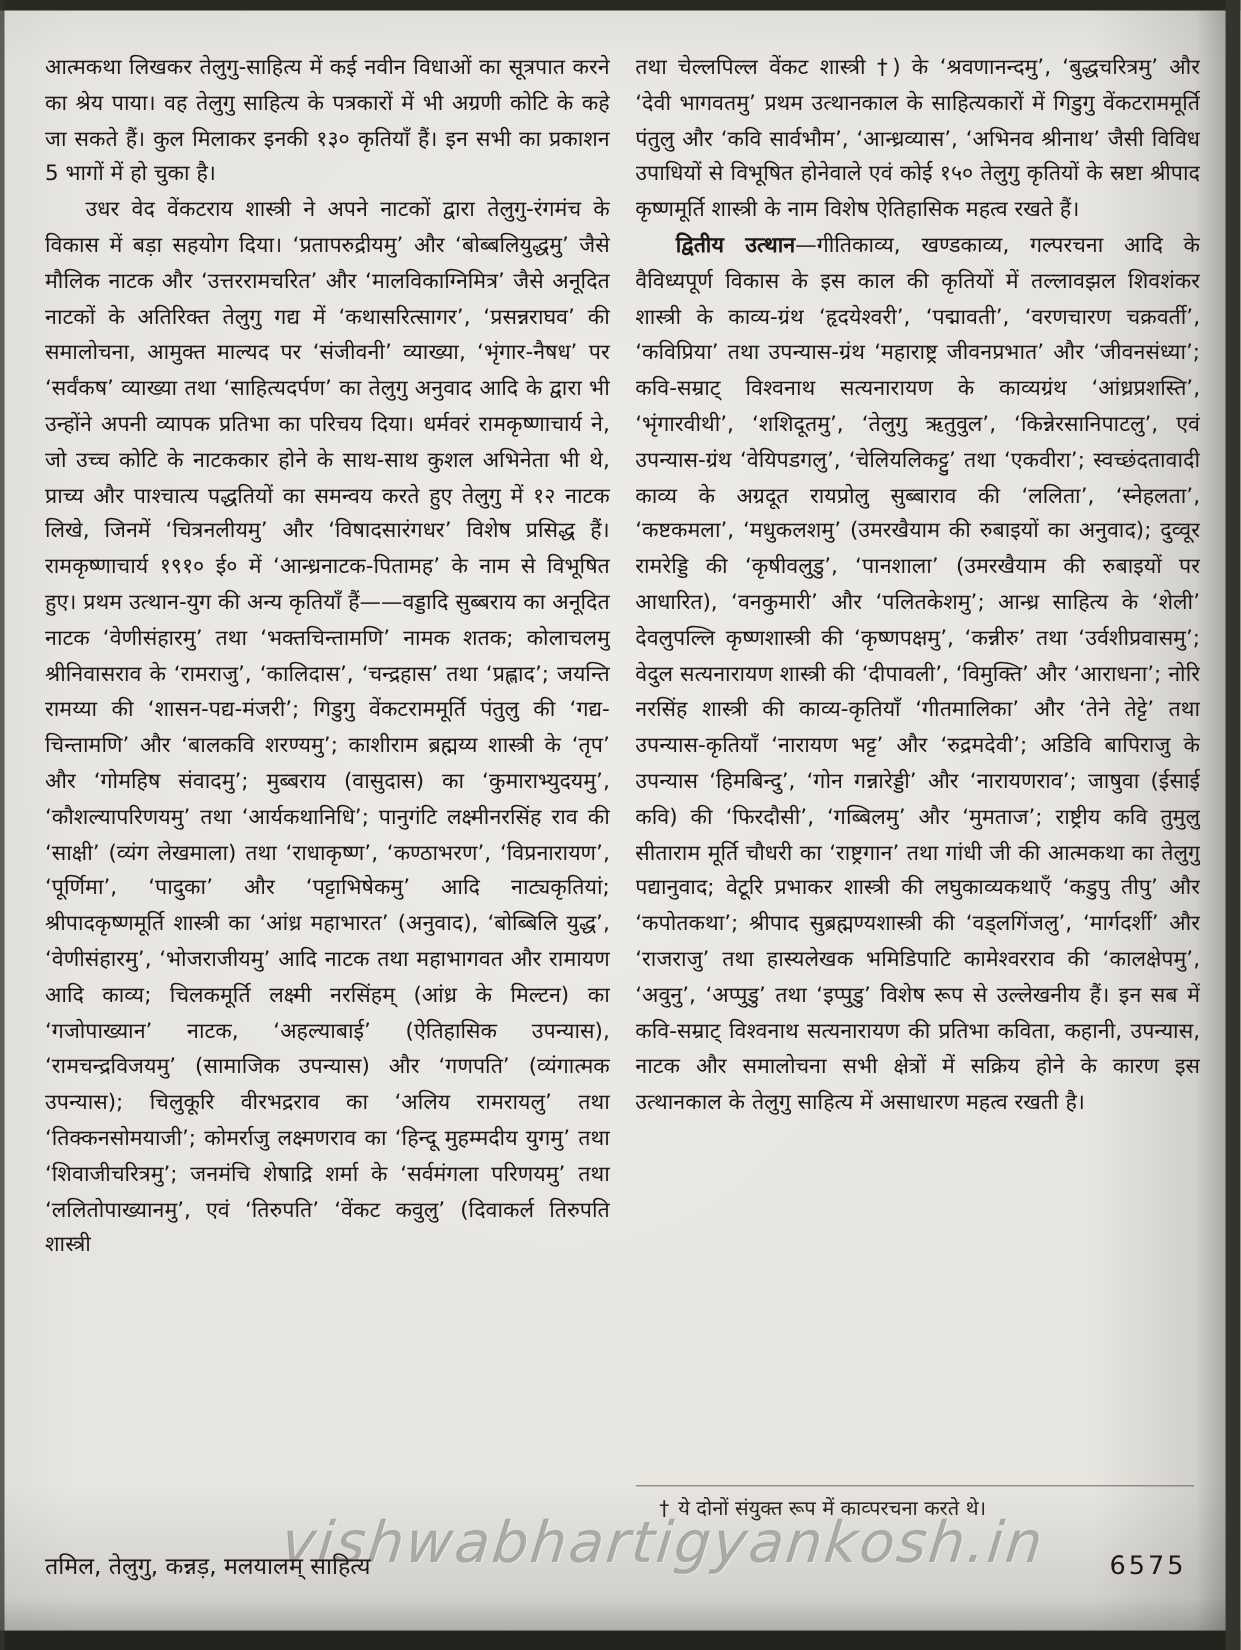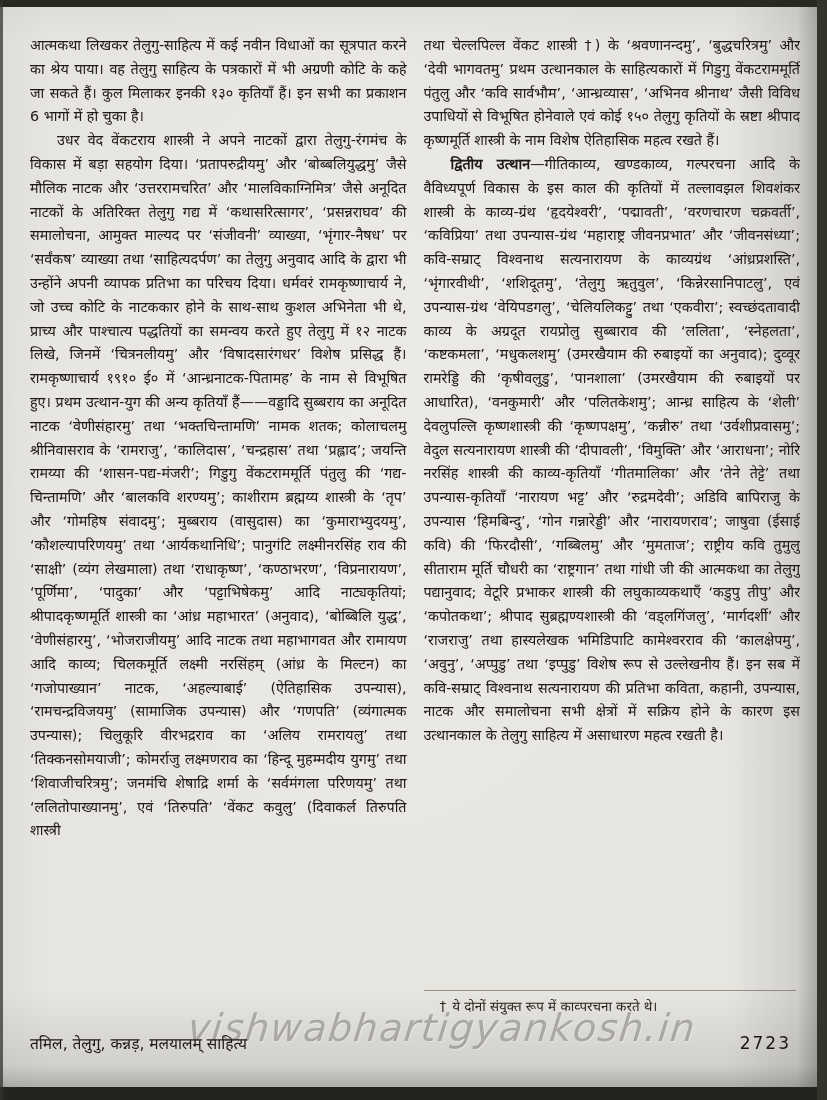--- a/index.html
+++ b/index.html
@@ -86,41 +86,41 @@
   }
 </style>
 </head>
 <body>
 
 <div class="page">
 
   <div class="content">
 
     <div class="col col-left">
-      <p class="para">आत्मकथा लिखकर तेलुगु-साहित्य में कई नवीन विधाओं का सूत्रपात करने का श्रेय पाया। वह तेलुगु साहित्य के पत्रकारों में भी अग्रणी कोटि के कहे जा सकते हैं। कुल मिलाकर इनकी १३० कृतियाँ हैं। इन सभी का प्रकाशन 6 भागों में हो चुका है।</p>
+      <p class="para">आत्मकथा लिखकर तेलुगु-साहित्य में कई नवीन विधाओं का सूत्रपात करने का श्रेय पाया। वह तेलुगु साहित्य के पत्रकारों में भी अग्रणी कोटि के कहे जा सकते हैं। कुल मिलाकर इनकी १३० कृतियाँ हैं। इन सभी का प्रकाशन 5 भागों में हो चुका है।</p>
       <p class="para indent">उधर वेद वेंकटराय शास्त्री ने अपने नाटकों द्वारा तेलुगु-रंगमंच के विकास में बड़ा सहयोग दिया। ‘प्रतापरुद्रीयमु’ और ‘बोब्बलियुद्धमु’ जैसे मौलिक नाटक और ‘उत्तररामचरित’ और ‘मालविकाग्निमित्र’ जैसे अनूदित नाटकों के अतिरिक्त तेलुगु गद्य में ‘कथासरित्सागर’, ‘प्रसन्नराघव’ की समालोचना, आमुक्त माल्यद पर ‘संजीवनी’ व्याख्या, ‘भृंगार-नैषध’ पर ‘सर्वंकष’ व्याख्या तथा ‘साहित्यदर्पण’ का तेलुगु अनुवाद आदि के द्वारा भी उन्होंने अपनी व्यापक प्रतिभा का परिचय दिया। धर्मवरं रामकृष्णाचार्य ने, जो उच्च कोटि के नाटककार होने के साथ-साथ कुशल अभिनेता भी थे, प्राच्य और पाश्चात्य पद्धतियों का समन्वय करते हुए तेलुगु में १२ नाटक लिखे, जिनमें ‘चित्रनलीयमु’ और ‘विषादसारंगधर’ विशेष प्रसिद्ध हैं। रामकृष्णाचार्य १९१० ई० में ‘आन्ध्रनाटक-पितामह’ के नाम से विभूषित हुए। प्रथम उत्थान-युग की अन्य कृतियाँ हैं——वड्डादि सुब्बराय का अनूदित नाटक ‘वेणीसंहारमु’ तथा ‘भक्तचिन्तामणि’ नामक शतक; कोलाचलमु श्रीनिवासराव के ‘रामराजु’, ‘कालिदास’, ‘चन्द्रहास’ तथा ‘प्रह्लाद’; जयन्ति रामय्या की ‘शासन-पद्य-मंजरी’; गिडुगु वेंकटराममूर्ति पंतुलु की ‘गद्य-चिन्तामणि’ और ‘बालकवि शरण्यमु’; काशीराम ब्रह्मय्य शास्त्री के ‘तृप’ और ‘गोमहिष संवादमु’; मुब्बराय (वासुदास) का ‘कुमाराभ्युदयमु’, ‘कौशल्यापरिणयमु’ तथा ‘आर्यकथानिधि’; पानुगंटि लक्ष्मीनरसिंह राव की ‘साक्षी’ (व्यंग लेखमाला) तथा ‘राधाकृष्ण’, ‘कण्ठाभरण’, ‘विप्रनारायण’, ‘पूर्णिमा’, ‘पादुका’ और ‘पट्टाभिषेकमु’ आदि नाट्यकृतियां; श्रीपादकृष्णमूर्ति शास्त्री का ‘आंध्र महाभारत’ (अनुवाद), ‘बोब्बिलि युद्ध’, ‘वेणीसंहारमु’, ‘भोजराजीयमु’ आदि नाटक तथा महाभागवत और रामायण आदि काव्य; चिलकमूर्ति लक्ष्मी नरसिंहम् (आंध्र के मिल्टन) का ‘गजोपाख्यान’ नाटक, ‘अहल्याबाई’ (ऐतिहासिक उपन्यास), ‘रामचन्द्रविजयमु’ (सामाजिक उपन्यास) और ‘गणपति’ (व्यंगात्मक उपन्यास); चिलुकूरि वीरभद्रराव का ‘अलिय रामरायलु’ तथा ‘तिक्कनसोमयाजी’; कोमर्राजु लक्ष्मणराव का ‘हिन्दू मुहम्मदीय युगमु’ तथा ‘शिवाजीचरित्रमु’; जनमंचि शेषाद्रि शर्मा के ‘सर्वमंगला परिणयमु’ तथा ‘ललितोपाख्यानमु’, एवं ‘तिरुपति’ ‘वेंकट कवुलु’ (दिवाकर्ल तिरुपति शास्त्री</p>
     </div>
 
     <div class="col col-right">
       <div class="col-right-text">
         <p class="para">तथा चेल्लपिल्ल वेंकट शास्त्री †) के ‘श्रवणानन्दमु’, ‘बुद्धचरित्रमु’ और ‘देवी भागवतमु’ प्रथम उत्थानकाल के साहित्यकारों में गिडुगु वेंकटराममूर्ति पंतुलु और ‘कवि सार्वभौम’, ‘आन्ध्रव्यास’, ‘अभिनव श्रीनाथ’ जैसी विविध उपाधियों से विभूषित होनेवाले एवं कोई १५० तेलुगु कृतियों के स्रष्टा श्रीपाद कृष्णमूर्ति शास्त्री के नाम विशेष ऐतिहासिक महत्व रखते हैं।</p>
         <p class="para indent"><span class="lead">द्वितीय उत्थान</span><span>—गीतिकाव्य, खण्डकाव्य, गल्परचना आदि के वैविध्यपूर्ण विकास के इस काल की कृतियों में तल्लावझल शिवशंकर शास्त्री के काव्य-ग्रंथ ‘हृदयेश्वरी’, ‘पद्मावती’, ‘वरणचारण चक्रवर्ती’, ‘कविप्रिया’ तथा उपन्यास-ग्रंथ ‘महाराष्ट्र जीवनप्रभात’ और ‘जीवनसंध्या’; कवि-सम्राट् विश्वनाथ सत्यनारायण के काव्यग्रंथ ‘आंध्रप्रशस्ति’, ‘भृंगारवीथी’, ‘शशिदूतमु’, ‘तेलुगु ऋतुवुल’, ‘किन्नेरसानिपाटलु’, एवं उपन्यास-ग्रंथ ‘वेयिपडगलु’, ‘चेलियलिकट्टु’ तथा ‘एकवीरा’; स्वच्छंदतावादी काव्य के अग्रदूत रायप्रोलु सुब्बाराव की ‘ललिता’, ‘स्नेहलता’, ‘कष्टकमला’, ‘मधुकलशमु’ (उमरखैयाम की रुबाइयों का अनुवाद); दुव्वूर रामरेड्डि की ‘कृषीवलुडु’, ‘पानशाला’ (उमरखैयाम की रुबाइयों पर आधारित), ‘वनकुमारी’ और ‘पलितकेशमु’; आन्ध्र साहित्य के ‘शेली’ देवलुपल्लि कृष्णशास्त्री की ‘कृष्णपक्षमु’, ‘कन्नीरु’ तथा ‘उर्वशीप्रवासमु’; वेदुल सत्यनारायण शास्त्री की ‘दीपावली’, ‘विमुक्ति’ और ‘आराधना’; नोरि नरसिंह शास्त्री की काव्य-कृतियाँ ‘गीतमालिका’ और ‘तेने तेट्टे’ तथा उपन्यास-कृतियाँ ‘नारायण भट्ट’ और ‘रुद्रमदेवी’; अडिवि बापिराजु के उपन्यास ‘हिमबिन्दु’, ‘गोन गन्नारेड्डी’ और ‘नारायणराव’; जाषुवा (ईसाई कवि) की ‘फिरदौसी’, ‘गब्बिलमु’ और ‘मुमताज’; राष्ट्रीय कवि तुमुलु सीताराम मूर्ति चौधरी का ‘राष्ट्रगान’ तथा गांधी जी की आत्मकथा का तेलुगु पद्यानुवाद; वेटूरि प्रभाकर शास्त्री की लघुकाव्यकथाएँ ‘कडुपु तीपु’ और ‘कपोतकथा’; श्रीपाद सुब्रह्मण्यशास्त्री की ‘वड्लगिंजलु’, ‘मार्गदर्शी’ और ‘राजराजु’ तथा हास्यलेखक भमिडिपाटि कामेश्वरराव की ‘कालक्षेपमु’, ‘अवुनु’, ‘अप्पुडु’ तथा ‘इप्पुडु’ विशेष रूप से उल्लेखनीय हैं। इन सब में कवि-सम्राट् विश्वनाथ सत्यनारायण की प्रतिभा कविता, कहानी, उपन्यास, नाटक और समालोचना सभी क्षेत्रों में सक्रिय होने के कारण इस उत्थानकाल के तेलुगु साहित्य में असाधारण महत्व रखती है।</span></p>
       </div>
       <div class="footnote">
         <span class="dagger">†</span><span>ये दोनों संयुक्त रूप में काव्परचना करते थे।</span>
       </div>
     </div>
 
   </div>
 
   <div class="watermark">vishwabhartigyankosh.in</div>
 
   <div class="footer">
     <span class="footer-title">तमिल, तेलुगु, कन्नड़, मलयालम् साहित्य</span>
-    <span class="page-number">2723</span>
+    <span class="page-number">6575</span>
   </div>
 
   <div class="edge-right-shadow"></div>
   <div class="edge-bottom-shadow"></div>
   <div class="edge-top"></div>
   <div class="edge-bottom"></div>
   <div class="edge-right"></div>
   <div class="edge-left"></div>
 
 </div>

